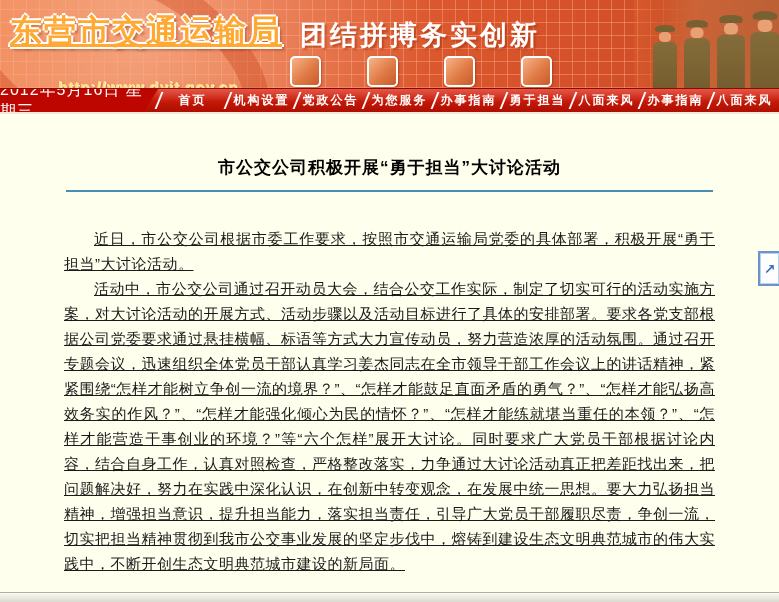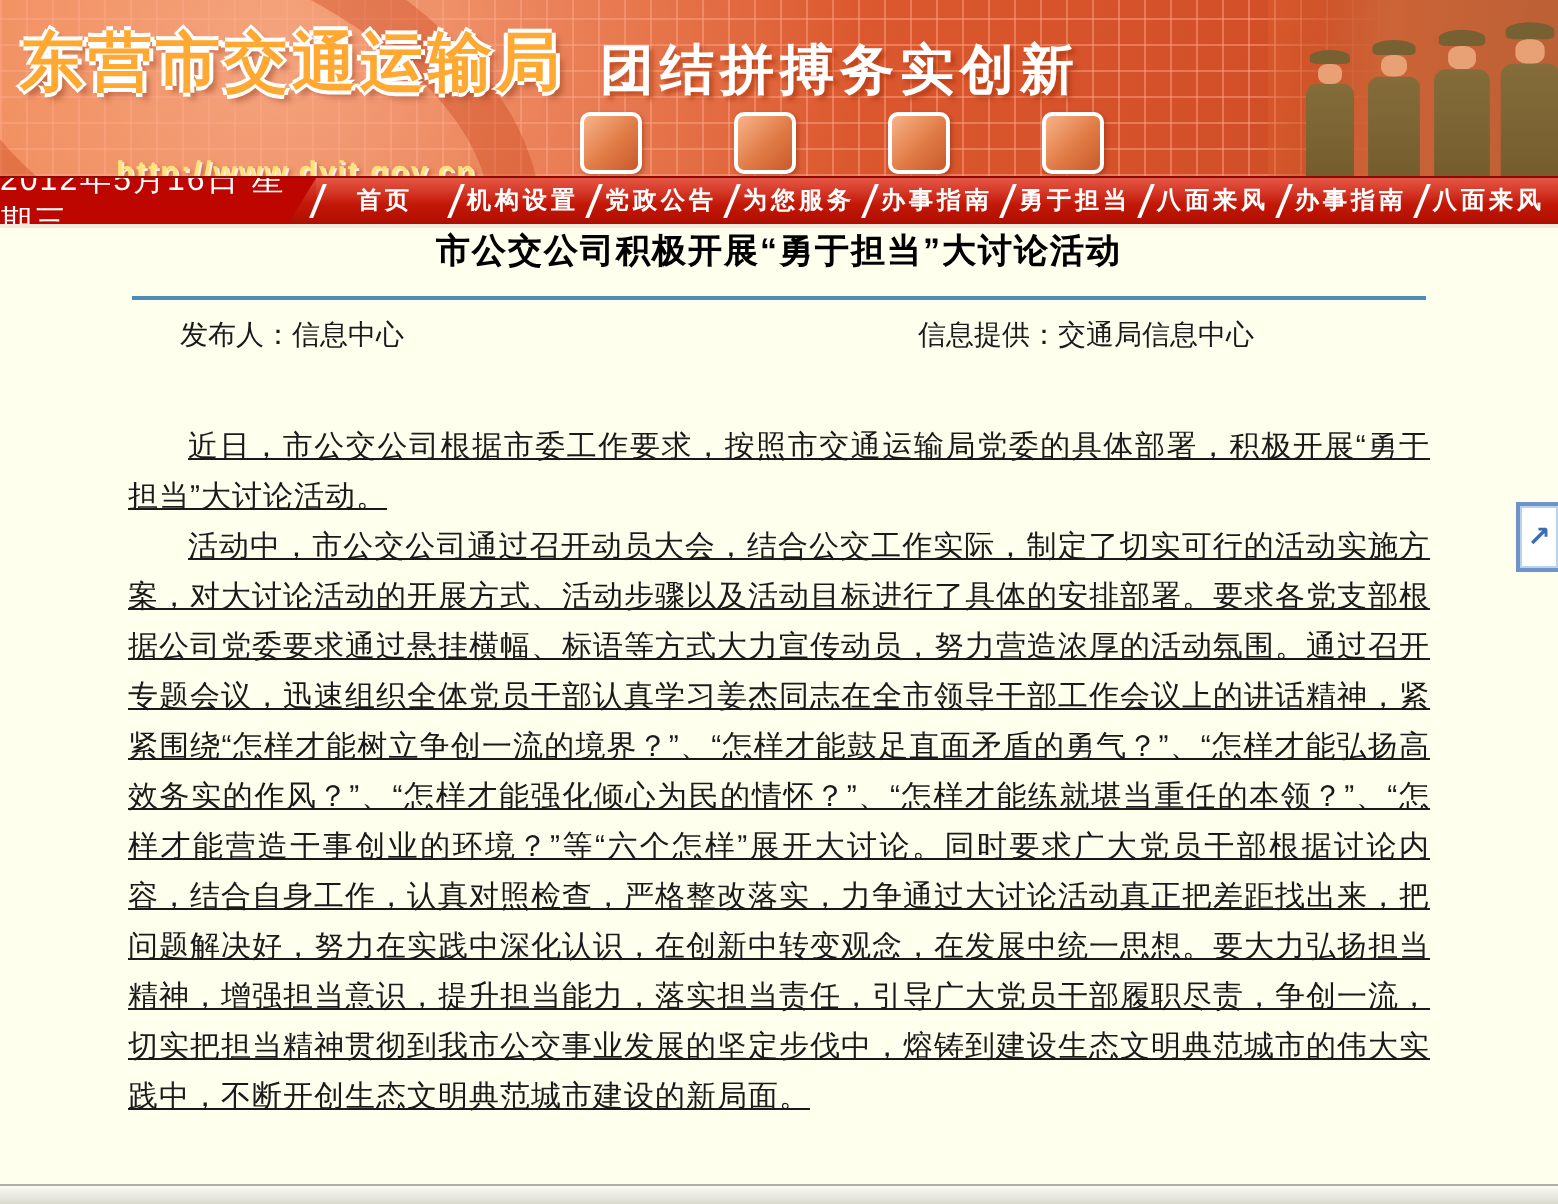--- a/index.html
+++ b/index.html
@@ -23,20 +23,21 @@
   }
   .banner .swash {
     position:absolute; left:-60px; top:-40px; width:340px; height:200px;
     border:26px solid rgba(200,60,20,.35); border-radius:50%;
     transform:rotate(25deg);
   }
   .site-logo {
     position:absolute; left:10px; top:10px; z-index:3;
     font-size:32px; font-weight:bold; letter-spacing:2px; color:#FFA832;
     text-shadow:-2px 0 #fff, 2px 0 #fff, 0 -2px #fff, 0 2px #fff, 3px 3px 3px rgba(120,30,0,.45);
+    text-decoration:underline;
   }
   .site-url {
     position:absolute; left:58px; top:50px; z-index:3;
     font-size:15px; font-weight:bold; letter-spacing:1px; color:#FFE37A;
     text-shadow:1px 1px 0 rgba(255,255,255,.85), 2px 2px 2px rgba(150,40,0,.5);
     margin-top:28px;
   }
   .slogan-left, .slogan-right {
     position:absolute; z-index:3; font-size:27px; font-weight:bold; color:#FFFFFF;
     letter-spacing:3px; text-shadow:2px 2px 2px rgba(170,50,10,.6);
@@ -78,21 +79,21 @@
     background:linear-gradient(rgba(255,120,100,.25), rgba(255,255,255,0) 60%);
   }
   .tab::before {
     content:""; position:absolute; left:0; top:3px; bottom:3px; width:2px;
     background:#FFF; transform:skewX(-22deg);
   }
 
   
   .article { position:relative; color:#1A1A1A; }
   .article-title {
-    text-align:center;
+    margin-top:42px; text-align:center;
     font-size:17px; font-weight:bold; letter-spacing:1px; color:#000;
   }
   .title-rule { margin:11px 66px 0 66px; border-top:2px solid #4A8DB5; }
   .meta-row { display:flex; margin:9px 66px 0 66px; font-size:14px; }
   .meta-publisher { margin-left:24px; }
   .meta-provider { margin-left:auto; margin-right:86px; }
   .body-text {
     margin:34px 64px 0 64px; font-size:15px; line-height:25px;
     text-align:justify; letter-spacing:.5px;
   }
@@ -167,24 +168,20 @@
       <div class="tab">勇于担当</div>
       <div class="tab">八面来风</div>
       <div class="tab">办事指南</div>
       <div class="tab">八面来风</div>
     </div>
   </div>
 
   <div class="article">
     <div class="article-title">市公交公司积极开展“勇于担当”大讨论活动</div>
     <div class="title-rule"></div>
-    <div class="meta-row">
-      <span class="meta-publisher"><span>发布人：</span><span>信息中心</span></span>
-      <span class="meta-provider"><span>信息提供：</span><span>交通局信息中心</span></span>
-    </div>
     <div class="body-text">
       <p>近日，市公交公司根据市委工作要求，按照市交通运输局党委的具体部署，积极开展“勇于担当”大讨论活动。</p>
       <p>活动中，市公交公司通过召开动员大会，结合公交工作实际，制定了切实可行的活动实施方案，对大讨论活动的开展方式、活动步骤以及活动目标进行了具体的安排部署。要求各党支部根据公司党委要求通过悬挂横幅、标语等方式大力宣传动员，努力营造浓厚的活动氛围。通过召开专题会议，迅速组织全体党员干部认真学习姜杰同志在全市领导干部工作会议上的讲话精神，紧紧围绕“怎样才能树立争创一流的境界？”、“怎样才能鼓足直面矛盾的勇气？”、“怎样才能弘扬高效务实的作风？”、“怎样才能强化倾心为民的情怀？”、“怎样才能练就堪当重任的本领？”、“怎样才能营造干事创业的环境？”等“六个怎样”展开大讨论。同时要求广大党员干部根据讨论内容，结合自身工作，认真对照检查，严格整改落实，力争通过大讨论活动真正把差距找出来，把问题解决好，努力在实践中深化认识，在创新中转变观念，在发展中统一思想。要大力弘扬担当精神，增强担当意识，提升担当能力，落实担当责任，引导广大党员干部履职尽责，争创一流，切实把担当精神贯彻到我市公交事业发展的坚定步伐中，熔铸到建设生态文明典范城市的伟大实践中，不断开创生态文明典范城市建设的新局面。</p>
     </div>
 
   </div>
 
   <div class="float-widget">
     <span>↗</span>
   </div>

